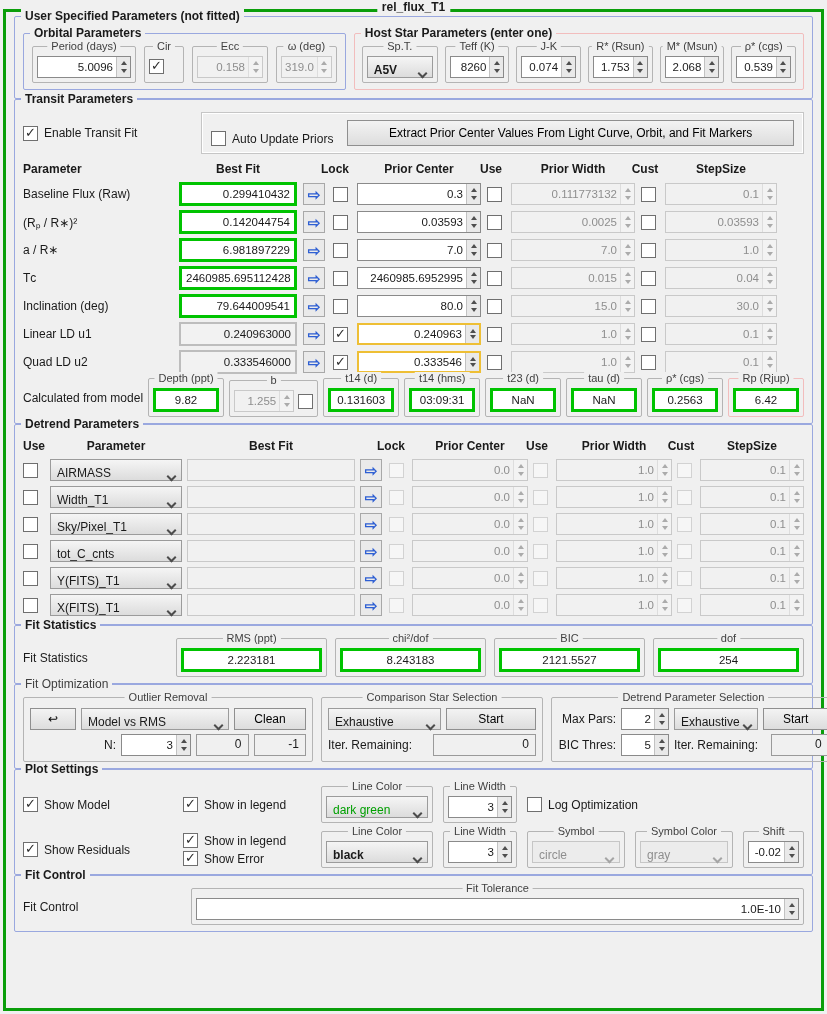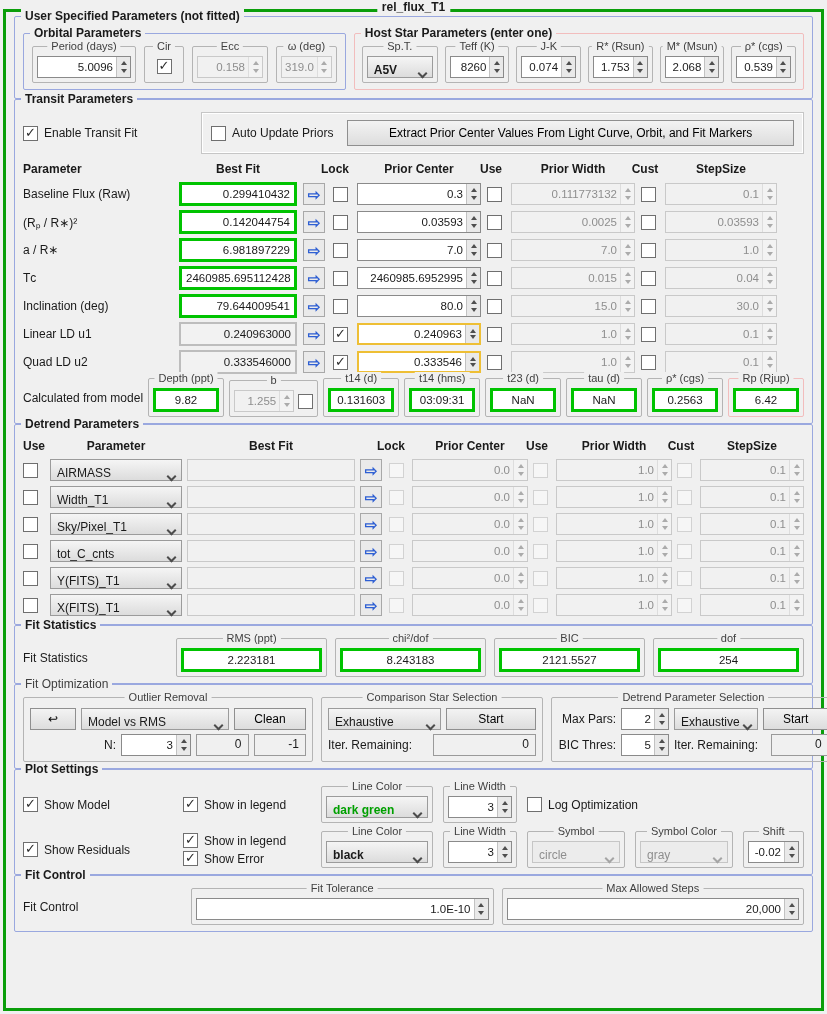--- a/index.html
+++ b/index.html
@@ -44,25 +44,25 @@
 .cell{border:1px solid #9a9a9a;background:#f0f0f0;text-align:right;padding:2px 6px;height:22px;overflow:hidden}
 .trow{display:grid;grid-template-columns:150px 118px 24px 18px 124px 18px 124px 18px 112px;gap:6px;align-items:center;margin-bottom:4px}
 .trow.head{font-weight:bold;margin:8px 0 6px}
 .trow.head span{text-align:center}
 .trow.head span:first-child{text-align:left}
 .drow{display:grid;grid-template-columns:22px 132px 168px 24px 18px 116px 18px 116px 18px 104px;gap:5px;align-items:center;margin-bottom:5px}
 .drow.head{font-weight:bold;margin:2px 0 6px}
 .drow.head span{text-align:center}
 .drow.head span:nth-child(2),.drow.head span:nth-child(3){text-align:center}
 .plabel{font-size:12px;white-space:nowrap}
-.etch{border:1px solid #c6c6c6;box-shadow:inset 0 0 0 1px #fff;padding:7px 9px;display:flex;gap:14px;align-items:center}
+.etch{border:1px solid #c6c6c6;box-shadow:inset 0 0 0 1px #fff;padding:7px 9px;display:flex;gap:14px;align-items:flex-end}
 .cbl{display:flex;gap:6px;align-items:center;white-space:nowrap}
 .cbl2{display:flex;flex-direction:column;gap:3px}
 .gtitle{color:#3f3f3f}
-.greenword{color:#00a000;font-weight:bold}
+.greenword{color:#00a000;font-weight:normal}
 .boldword{font-weight:bold}
 .prow{display:flex;gap:10px;align-items:center}
 .fs.mini.nm{margin-top:0}
 </style>
 </head>
 <body>
 
 <div class="window">
   <span class="wlg">rel_flux_T1</span>
 
@@ -71,21 +71,21 @@
     <div class="hrow">
       <div class="fs sub" style="margin-top:4px;flex:0 0 322px;display:flex;gap:8px;padding:12px 8px 6px">
         <span class="lg b">Orbital Parameters</span>
         <div class="fs mini nm" style="flex:0 0 104px">
           <span class="lg">Period (days)</span>
           <span class="spin">
               <span class="val">5.0096</span>
               <span class="btns"></span>
             </span>
         </div>
-        <div class="fs mini nm" style="flex:0 0 40px;text-align:center">
+        <div class="fs mini nm" style="flex:0 0 40px;">
           <span class="lg">Cir</span>
           <span class="cb on" style="margin-top:3px"></span>
         </div>
         <div class="fs mini nm" style="flex:0 0 76px">
           <span class="lg">Ecc</span>
           <span class="spin dis">
               <span class="val">0.158</span>
               <span class="btns"></span>
             </span>
         </div>
@@ -712,23 +712,16 @@
     <span class="lg b">Fit Control</span>
     <div class="hrow" style="align-items:flex-end;gap:8px">
       <span class="plabel" style="flex:0 0 160px;align-self:center">Fit Control</span>
       <div class="fs mini nm" style="flex:1">
         <span class="lg">Fit Tolerance</span>
         <span class="spin">
             <span class="val">1.0E-10</span>
             <span class="btns"></span>
           </span>
       </div>
-      <div class="fs mini nm" style="flex:1">
-        <span class="lg">Max Allowed Steps</span>
-        <span class="spin">
-            <span class="val">20,000</span>
-            <span class="btns"></span>
-          </span>
-      </div>
     </div>
   </div>
 
 </div>
 
 </body></html>

